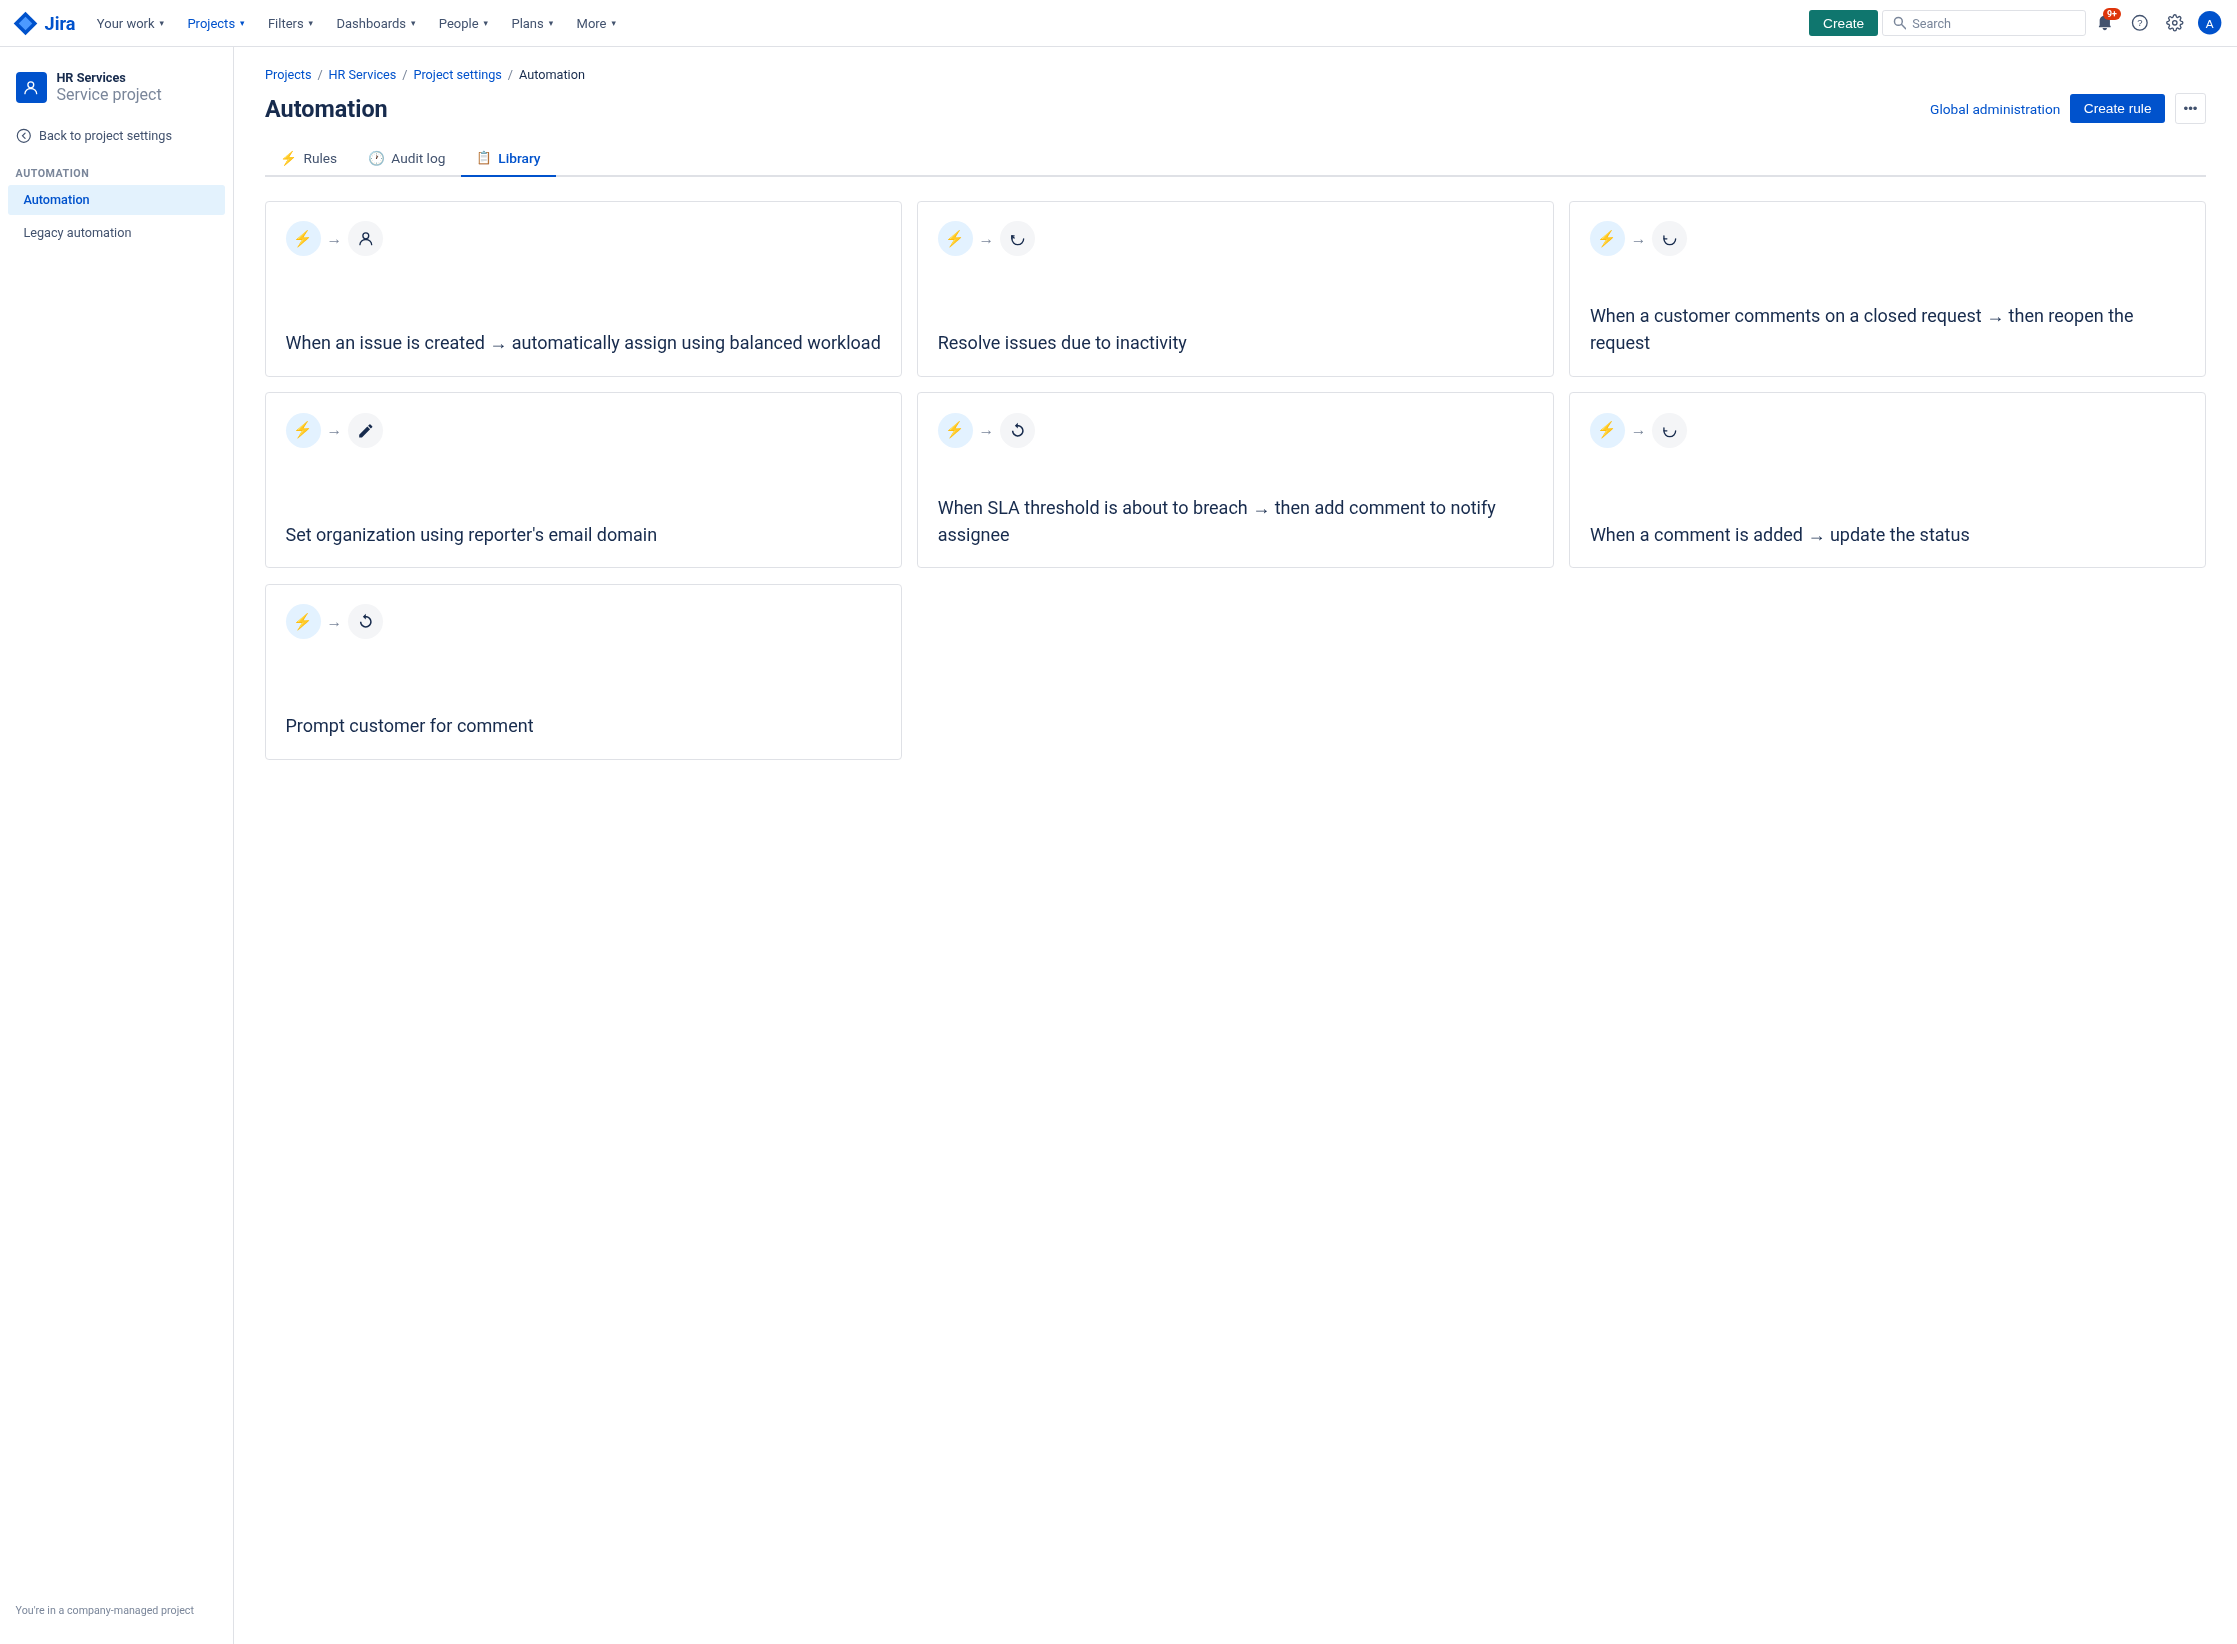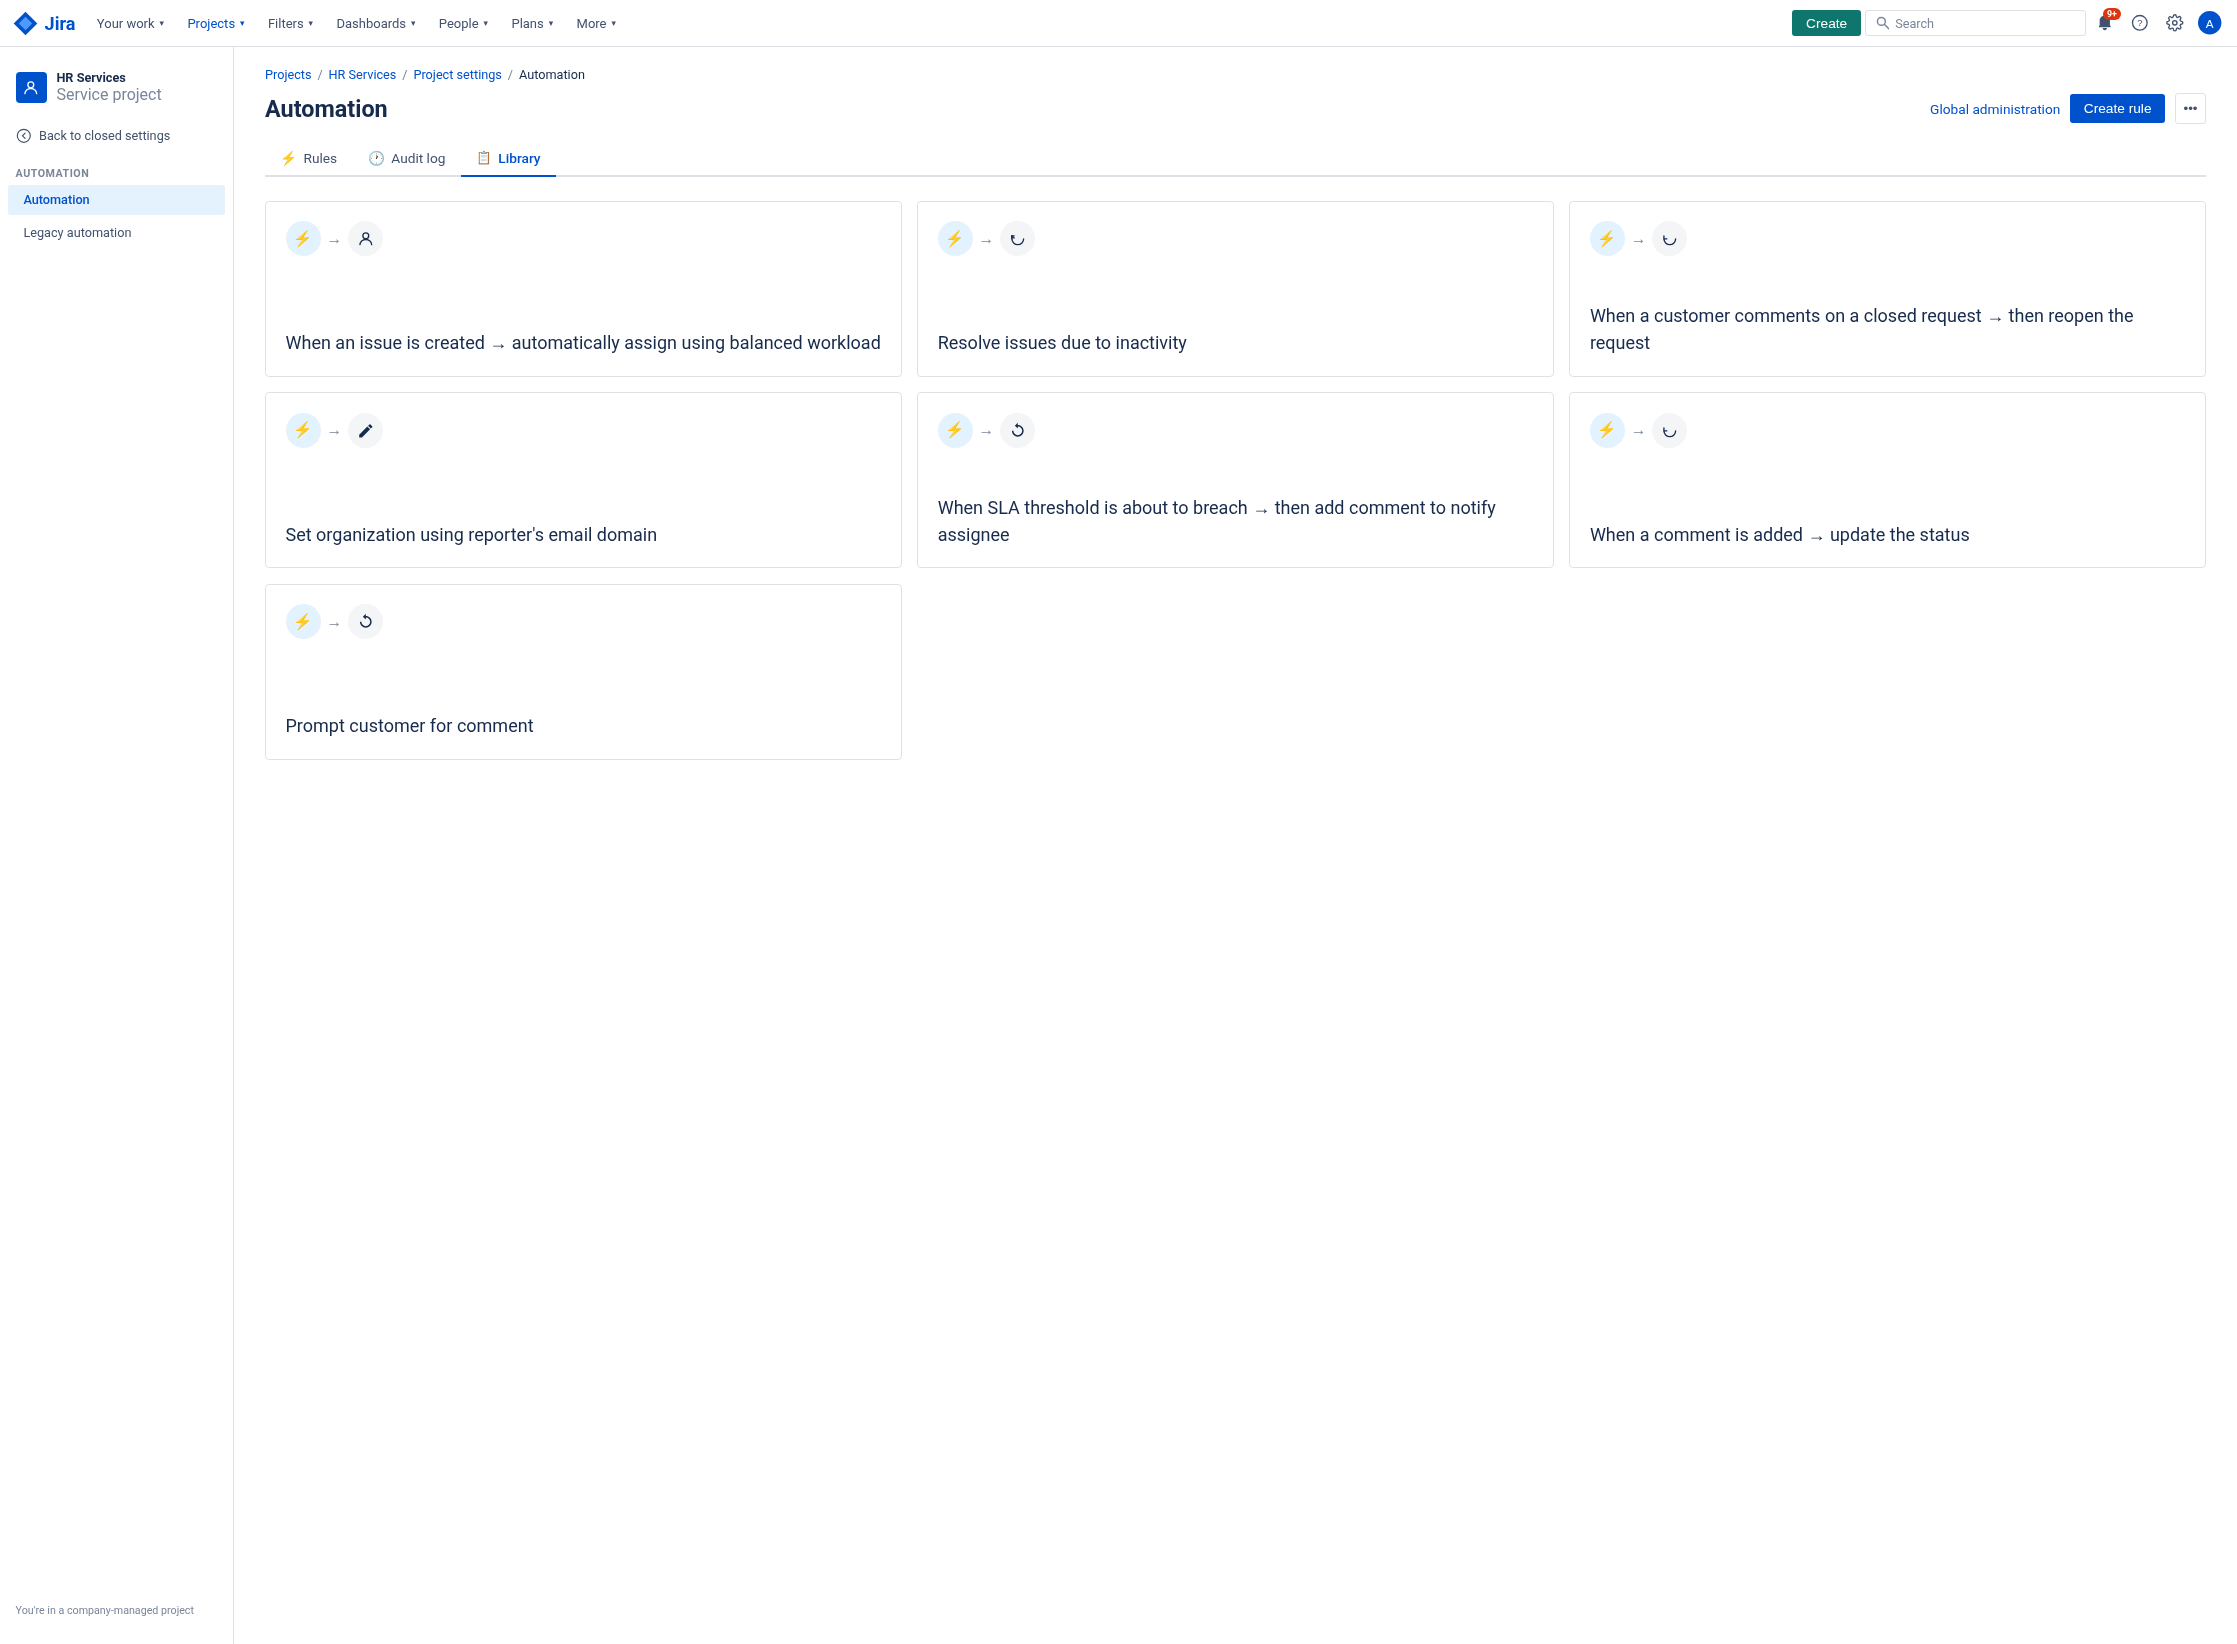--- a/index.html
+++ b/index.html
@@ -9,21 +9,21 @@
     .top-nav {
       display: flex; align-items: center; height: 47px;
       background: #fff; border-bottom: 1px solid #dfe1e6;
       padding: 0 11.7px; gap: 3.9px; position: sticky; top: 0; z-index: 100;
     }
     .top-nav .nav-logo { display: flex; align-items: center; gap: 5.9px; margin-right: 7.8px; color: #0052cc; font-weight: 700; font-size: 15.6px; }
     .top-nav .nav-logo svg { width: 27px; height: 27px; }
     .top-nav .nav-item { padding: 5.9px 9.8px; border-radius: 2.9px; cursor: pointer; color: #42526e; font-size: 13px; display: flex; align-items: center; gap: 2.9px; white-space: nowrap; }
     .top-nav .nav-item.active { color: #0052cc; }
     .top-nav .nav-spacer { flex: 1; }
-    .top-nav .search-box { display: flex; align-items: center; border: 1px solid #dfe1e6; border-radius: 2.9px; padding: 4.9px 9.8px; gap: 5.9px; color: #7a869a; width: 221px; cursor: pointer; }
+    .top-nav .search-box { display: flex; align-items: center; border: 1px solid #dfe1e6; border-radius: 2.9px; padding: 4.9px 9.8px; gap: 5.9px; color: #7a869a; width: 204px; cursor: pointer; }
     .top-nav .nav-icon-btn { width: 31px; height: 31px; border-radius: 50%; display: flex; align-items: center; justify-content: center; cursor: pointer; color: #42526e; position: relative; }
     .top-nav .notif-badge { position: absolute; top: 0; right: 0; background: #de350b; color: #fff; font-size: 8.8px; font-weight: 700; border-radius: 7.8px; padding: 1px 3.9px; }
     .top-nav .create-btn { background: #0f766e; color: #fff; border: none; border-radius: 2.9px; padding: 5.9px 13.7px; font-size: 13.7px; font-weight: 500; cursor: pointer; margin-left: 5.9px; }
     .chevron { font-size: 8.8px; margin-left: 2px; }
 
     
     .app-layout { display: flex; height: calc(100vh - 47px); }
 
     
     .sidebar { width: 234px; min-width: 234px; background: #fff; border-right: 1px solid #dfe1e6; padding: 15.6px 0; display: flex; flex-direction: column; overflow-y: auto; }
@@ -171,21 +171,21 @@
         <div class="proj-name">HR Services</div>
         <div class="proj-type">Service project</div>
       </div>
     </div>
 
     <div class="sidebar-back">
       <svg width="15.6" height="15.6" viewBox="0 0 24 24" fill="none">
         <circle cx="12" cy="12" r="10" stroke="#42526e" stroke-width="1.8"></circle>
         <path d="M14 8l-4 4 4 4" stroke="#42526e" stroke-width="1.8" stroke-linecap="round"></path>
       </svg>
-      <span>Back to closed settings</span>
+      <span>Back to project settings</span>
     </div>
 
     <div class="sidebar-section-label">AUTOMATION</div>
 
     <div class="sidebar-item active">
       <span>Automation</span>
     </div>
     <div class="sidebar-item">
       <span>Legacy automation</span>
     </div>

